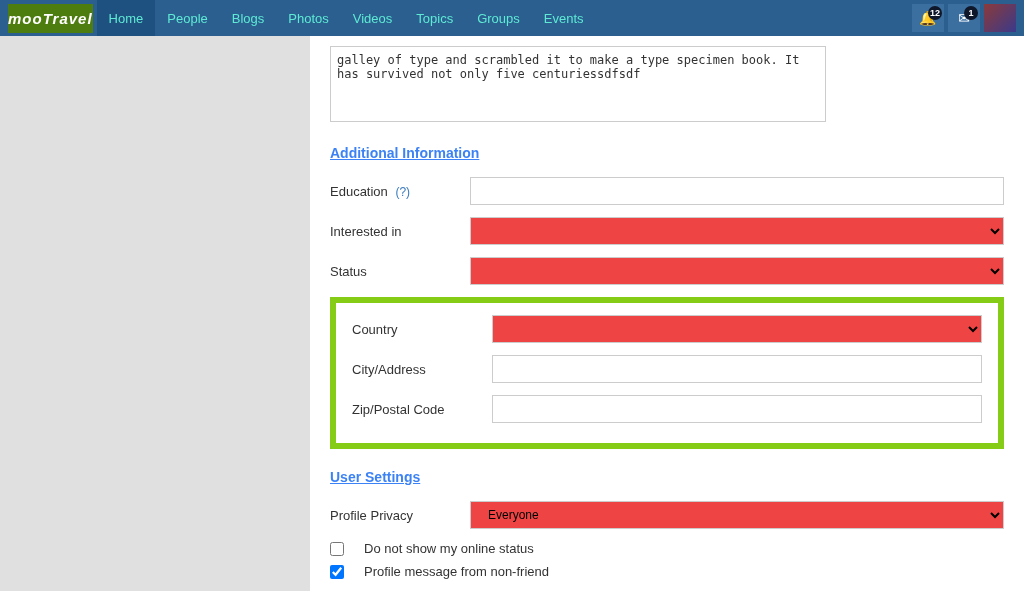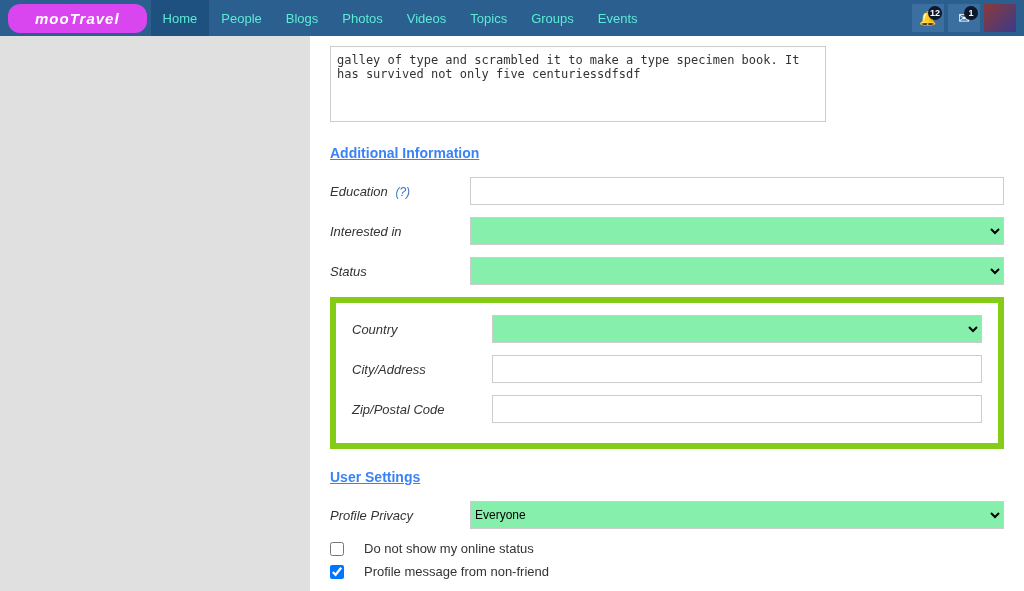--- a/index.html
+++ b/index.html
@@ -8,29 +8,28 @@
     
     .navbar {
       background: #2a5f8f;
       display: flex;
       align-items: center;
       height: 36px;
       padding: 0 8px;
       gap: 0;
     }
     .navbar-logo {
-      background: #d946ef;
-      padding: 6px 27px;
+      background: #4d7c0f;
+      padding: 6px 0;
       margin-right: 4px;
       font-weight: bold;
       font-size: 15px;
       color: #fff;
       font-style: italic;
       letter-spacing: 1px;
-      border-radius: 12px;
     }
     .navbar-logo span { color: #fff; }
     .nav-items { display: flex; align-items: center; flex: 1; }
     .nav-item {
       color: #5eead4;
       padding: 0 12px;
       height: 36px;
       display: flex;
       align-items: center;
       font-size: 13px;
@@ -133,42 +132,41 @@
     .form-row {
       display: flex;
       align-items: center;
       margin-bottom: 12px;
     }
     .form-label {
       width: 140px;
       min-width: 140px;
       color: #333;
       font-size: 13px;
-      font-style: italic;
     }
     .form-label .help-icon {
       color: #3a7abf;
       cursor: pointer;
       margin-left: 4px;
       font-size: 12px;
     }
     .form-control-text {
       flex: 1;
       height: 28px;
       border: 1px solid #ccc;
       padding: 4px 6px;
       font-size: 12px;
     }
     .form-control-select {
       flex: 1;
       height: 28px;
       border: 1px solid #ccc;
-      padding: 2px 0;
+      padding: 2px 13px;
       font-size: 12px;
-      background: #86efac;
+      background: #ef4444;
       appearance: auto;
     }
 
     
     .highlight-box {
       border: 6px solid #84cc16;
       padding: 12px 16px;
       margin-bottom: 16px;
     }
     .highlight-box .form-row:last-child {

